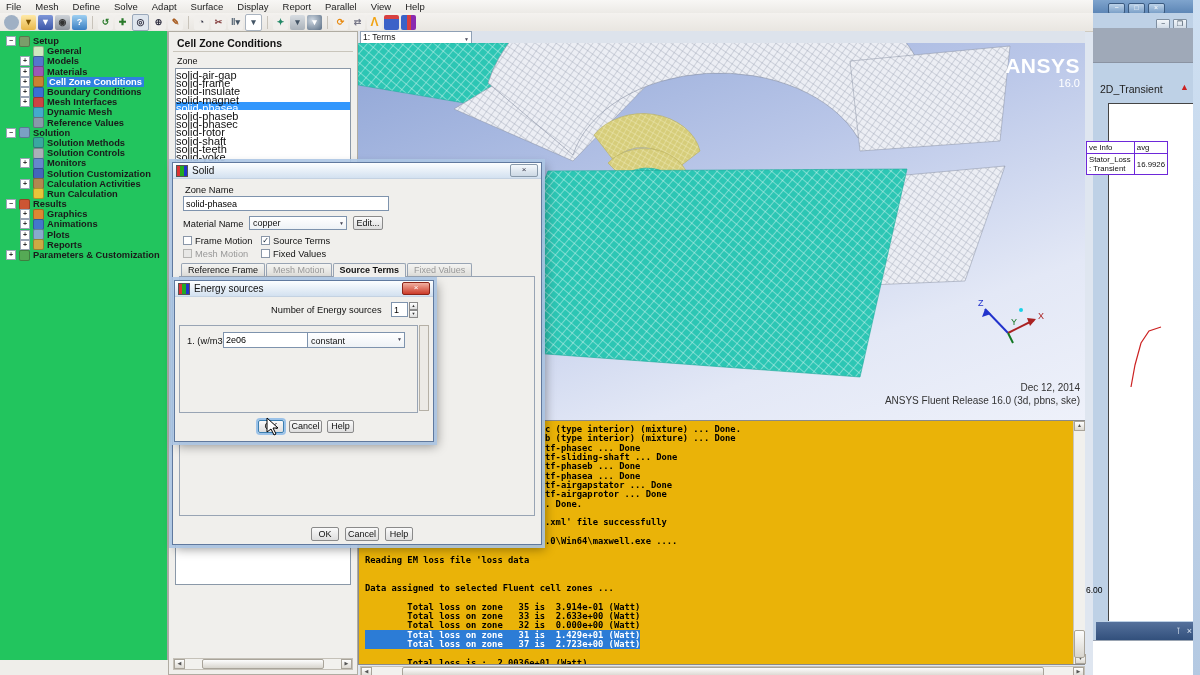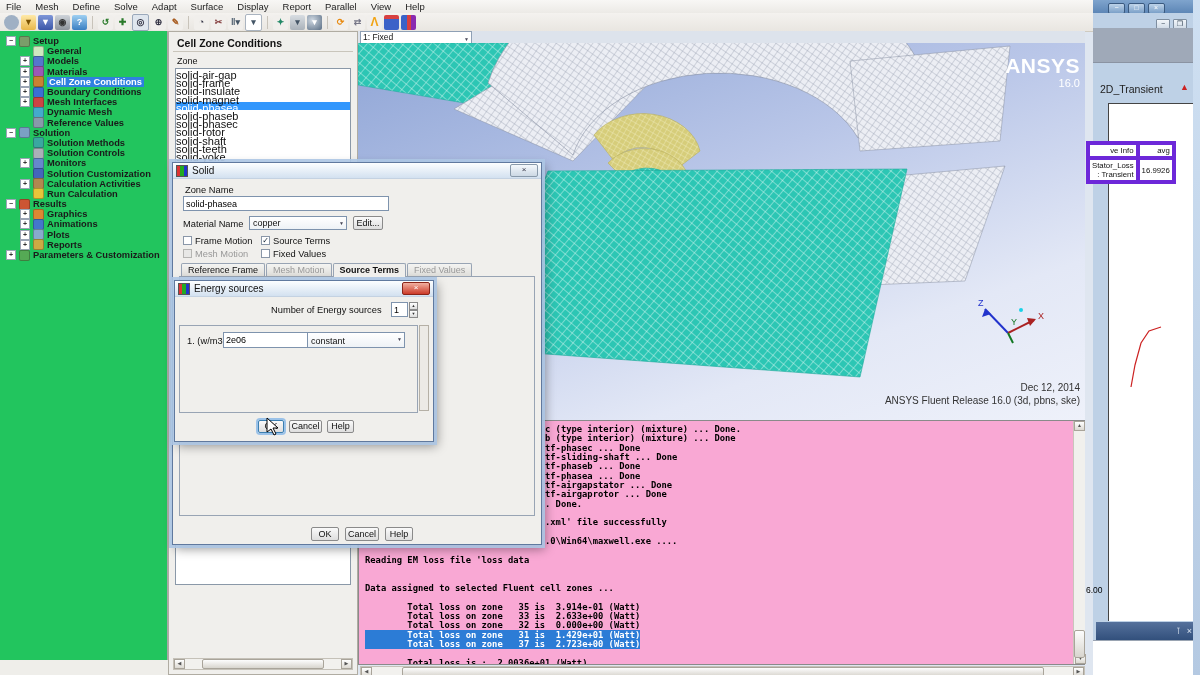--- a/index.html
+++ b/index.html
@@ -52,21 +52,21 @@
              font-size:8.5px;padding:0 2px;line-height:11px}
   #meshcombo::after{content:"▼";position:absolute;right:2px;top:2px;font-size:5px;color:#445}
   #viewport{left:358px;top:43px;width:727px;height:377px;overflow:hidden;
             background:linear-gradient(160deg,#8fa5d6 0%,#b9c6e8 40%,#e3e8f6 75%,#eef1fa 100%)}
   #anslogo{right:120px;top:55px;text-align:right;color:#fff;line-height:1}
   #anslogo .l1{font-size:21px;font-weight:bold;letter-spacing:.5px}
   #anslogo .l2{font-size:11px;margin-top:2px}
   #vpdate{right:120px;top:381px;text-align:right;font-size:10px;color:#333;line-height:13px}
 
   
-  #console{left:358px;top:420px;width:727px;height:245px;background:#f9a8d4;border:1px solid #8a8a8a;box-sizing:border-box;
+  #console{left:358px;top:420px;width:727px;height:245px;background:#eab308;border:1px solid #8a8a8a;box-sizing:border-box;
            padding:3px 0 0 6px;overflow:hidden}
   .cline{white-space:pre;height:9.35px;font:bold 8.8px "DejaVu Sans Mono",monospace;color:#000}
   .cline .hl{background:#2c7cd6;color:#fff}
   .frag{padding-left:180px}
   #convsb{left:1073px;top:421px;width:11px;height:243px;background:#f1f0ed;border-left:1px solid #c9c5bc}
   #convsb .sbarrow{margin:0 auto}
   #conthumb{position:absolute;left:1074px;top:630px;width:9px;height:26px;background:linear-gradient(#fdfdfd,#d8d5ce);
             border:1px solid #a9a49a;border-radius:2px}
   #conhsb{left:360px;top:666px;width:723px;height:9px}
 
@@ -108,21 +108,21 @@
   
   #mxwin{left:1093px;top:13px;width:107px;height:662px;background:#bed1e6}
   #mxcaps{left:1156px;top:17px}
   .mcap{display:inline-block;width:12px;height:9px;border:1px solid #7e8ea0;border-radius:1px;
         background:linear-gradient(#f2f6fa,#cdd8e4);color:#345;font-size:7px;line-height:8px;text-align:center}
   #mxband{left:1093px;top:28px;width:107px;height:34px;background:#9fa9b8;border-bottom:1px solid #8a93a2}
   #mxplotbg{left:1108px;top:103px;width:92px;height:517px;background:#fff;border-left:1px solid #444;border-top:1px solid #444}
   #mxtitle{left:1100px;top:83px;width:80px;font-size:10.5px;color:#222;background:transparent}
   #mxwarn{left:1180px;top:82px;color:#c22;font-size:9px}
   #mxtable{left:1086px;top:141px;width:82px;background:#fff;border:1px solid #555;border-collapse:collapse;font-size:7.8px}
-  #mxtable td{border:4px solid #6d28d9;padding:1px 2px;text-align:right}
+  #mxtable td{border:1px solid #6d28d9;padding:1px 2px;text-align:left}
   #mxaxis{left:1086px;top:585px;font:8.5px "Liberation Sans",sans-serif;color:#000}
   #mxdock{left:1096px;top:622px;width:104px;height:18px;background:linear-gradient(#55719c,#32507c);
           display:flex;align-items:center;justify-content:flex-end;gap:6px;padding-right:8px;box-sizing:border-box}
   .dockico{color:#dce6f2;font-size:9px;line-height:9px}
   #mxwhite{left:1093px;top:640px;width:107px;height:35px;background:#fff;border-top:1px solid #9aa4b2}
   #rightedge{left:1193px;top:0;width:7px;height:675px;background:linear-gradient(#cfe0f2,#b4c9e2)}
 
   #bottomfill{left:0;top:660px;width:168px;height:15px;background:#efeeea}
 </style>
 </head>
@@ -310,21 +310,21 @@
     <div class="zrow">solid-yoke</div>
   </div>
   <div class="hscroll" style="left:4px;top:626px;width:178px">
     <span class="sbarrow">◀</span>
     <span class="sbthumb" style="width:120px"></span>
     <span class="sbarrow">▶</span>
   </div>
 </div>
 
 <div id="vptop" class="abs"></div>
-<div id="meshcombo" class="abs">1: Fixed</div>
+<div id="meshcombo" class="abs">1: Terms</div>
 <div id="viewport" class="abs">
   <svg width="727" height="377" viewBox="0 0 727 377">
     <defs>
       <pattern id="pTeal" width="7" height="7" patternUnits="userSpaceOnUse" patternTransform="rotate(40)">
         <rect width="7" height="7" fill="#2cc6b4"></rect>
         <path d="M0 0H7M0 0V7" stroke="#c8f2ec" stroke-width="1"></path>
       </pattern>
       <pattern id="pGray" width="6" height="6" patternUnits="userSpaceOnUse" patternTransform="rotate(35)">
         <rect width="6" height="6" fill="#eceef4"></rect>
         <path d="M0 0H6M0 0V6" stroke="#9aa2b4" stroke-width="0.8"></path>

